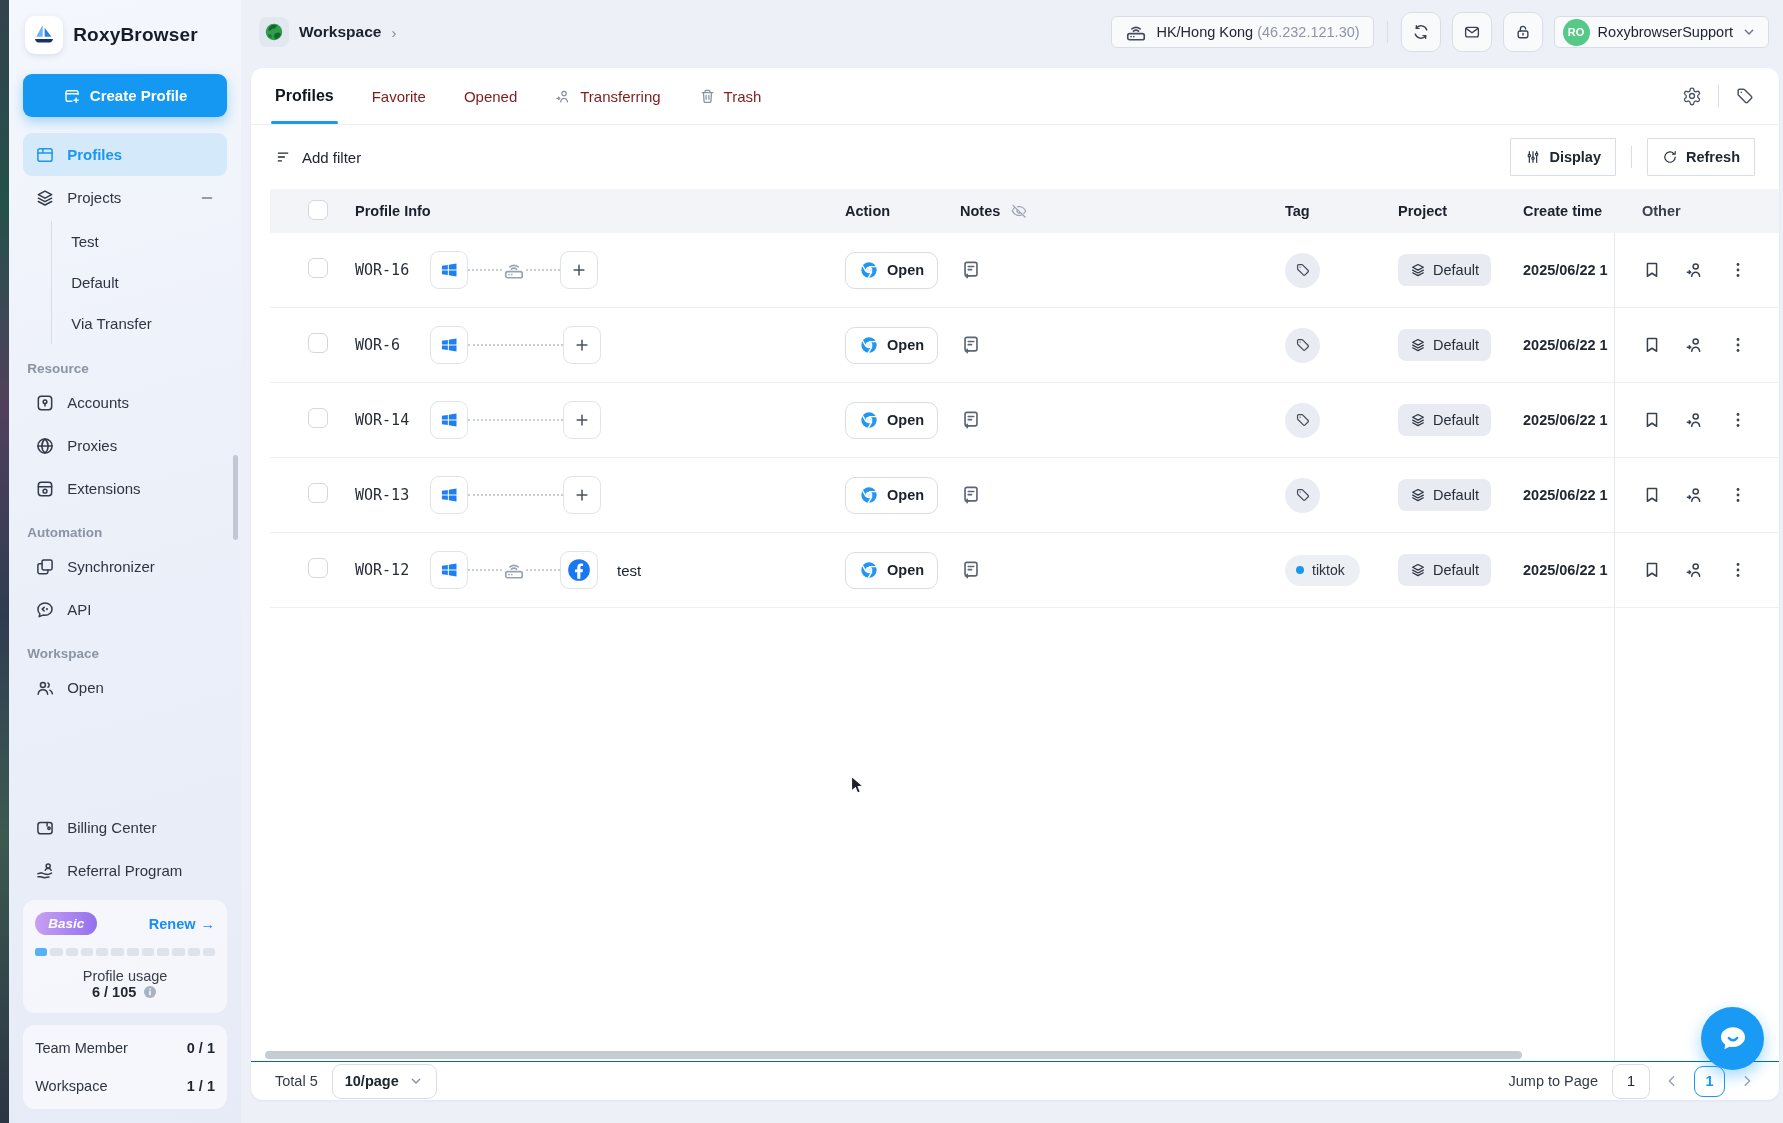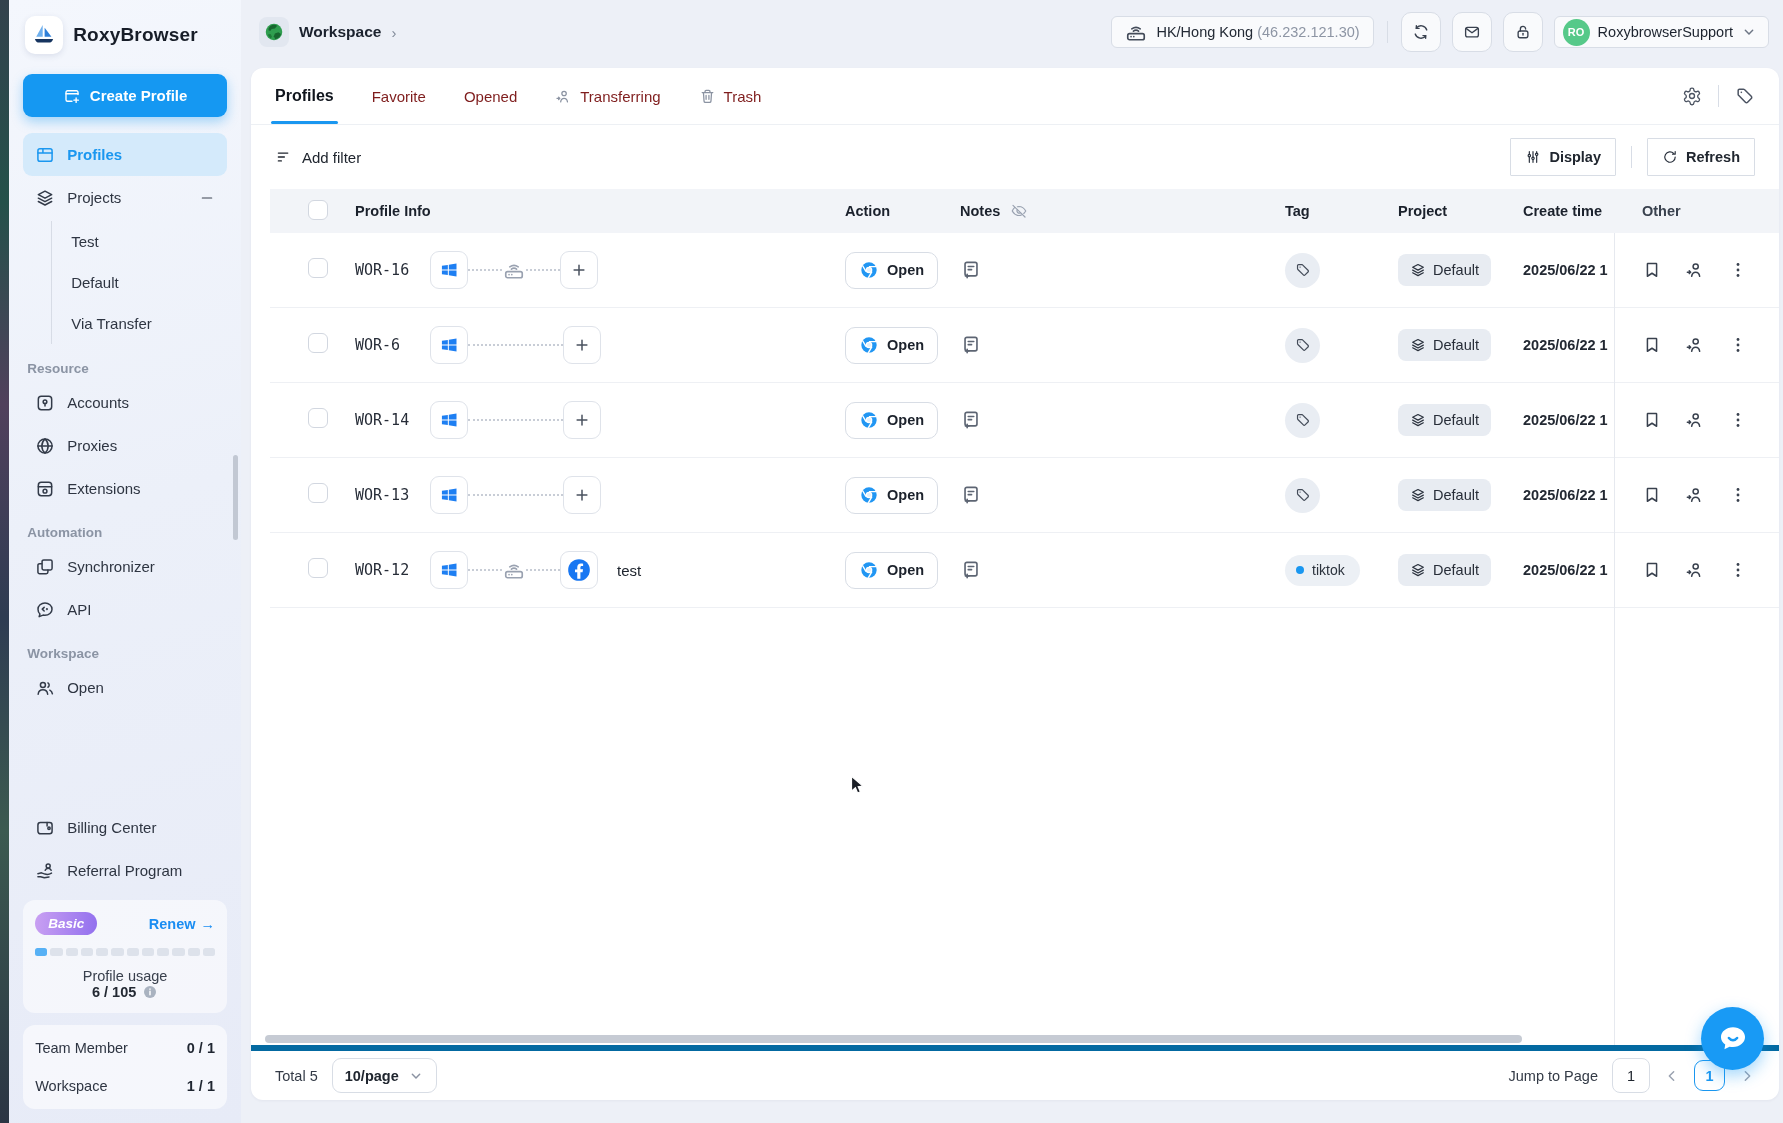--- a/index.html
+++ b/index.html
@@ -102,21 +102,21 @@
   .note-btn { color:#5d6573; cursor:pointer; }
   .tag-circle { width:35px; height:35px; border-radius:50%; background:#e9edf3; display:flex; align-items:center; justify-content:center; color:#444c59; cursor:pointer; }
   .tag-pill { height:31px; border-radius:999px; background:#ecf0f5; display:inline-flex; align-items:center; gap:8px; padding:0 15px 0 11px; font-size:14px; color:#2b323d; cursor:pointer; }
   .tag-dot { width:8px; height:8px; border-radius:50%; background:#1a97f0; }
   .proj-chip { height:32px; border-radius:8px; background:#e8ecf2; display:inline-flex; align-items:center; gap:7px; padding:0 12px; font-size:14.5px; color:#272d38; cursor:pointer; }
   .proj-chip .ic{color:#2b323e}
   .create-txt { font-size:14.5px; font-weight:bold; color:#232933; }
   .hscroll { position:absolute; bottom:2px; left:14px; width:1257px; height:8px; border-radius:4px; background:#c6cbd4; }
 
   
-  .tfoot { height:55px; border-top:6px solid #0369a1; display:flex; align-items:center; padding:0 24px; flex:0 0 auto; }
+  .tfoot { height:39px; border-top:1px solid #0369a1; display:flex; align-items:center; padding:0 24px; flex:0 0 auto; }
   .total-txt { font-size:14.5px; color:#333a46; margin-right:14px; }
   .psize { height:35px; border:1px solid #d8dde5; border-radius:9px; padding:0 12px; display:flex; align-items:center; gap:9px; font-size:14.5px; font-weight:bold; color:#20262f; cursor:pointer; }
   .psize .chev{color:#8b93a2}
   .foot-right { margin-left:auto; display:flex; align-items:center; gap:14px; }
   .jump-label { font-size:14.5px; color:#333a46; }
   .jump-input { width:38px; height:35px; border:1px solid #d8dde5; border-radius:8px; text-align:center; font-size:14.5px; color:#20262f; font-family:inherit; outline:none; }
   .pg-chev { color:#9aa2b0; cursor:pointer; }
   .pg-num { width:31px; height:31px; border:1.5px solid #1a97f0; border-radius:9px; color:#1a97f0; font-size:14.5px; font-weight:bold; display:flex; align-items:center; justify-content:center; cursor:pointer; }
 
   .chat-fab { position:absolute; left:1701px; top:1007px; width:63px; height:63px; border-radius:50%; background:#189af5; box-shadow:0 6px 16px rgba(24,154,245,.4); display:flex; align-items:center; justify-content:center; cursor:pointer; z-index:40; }

